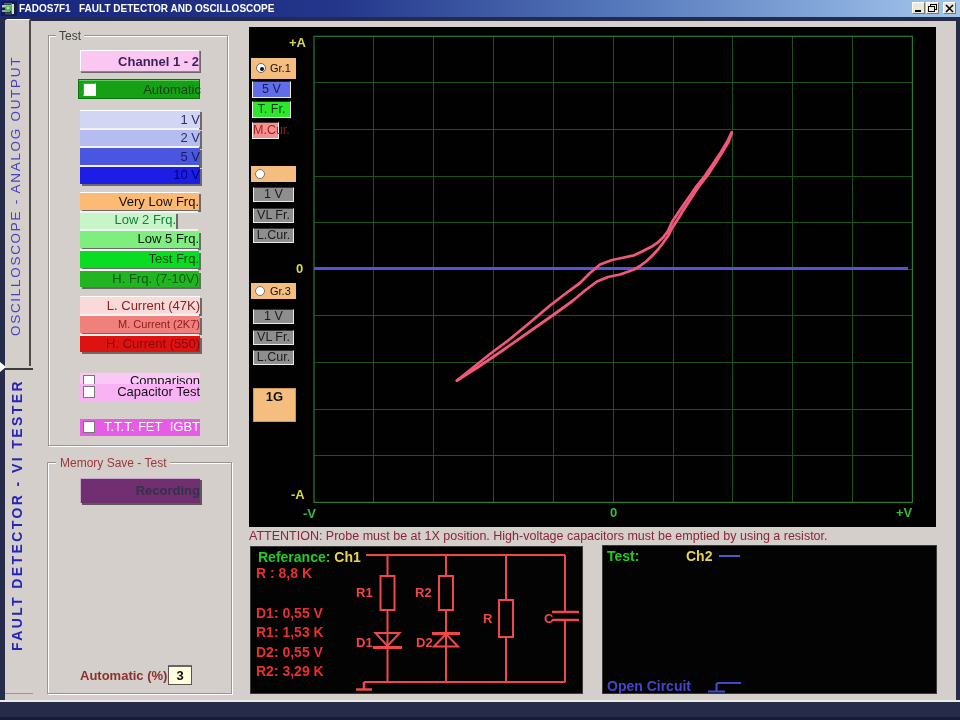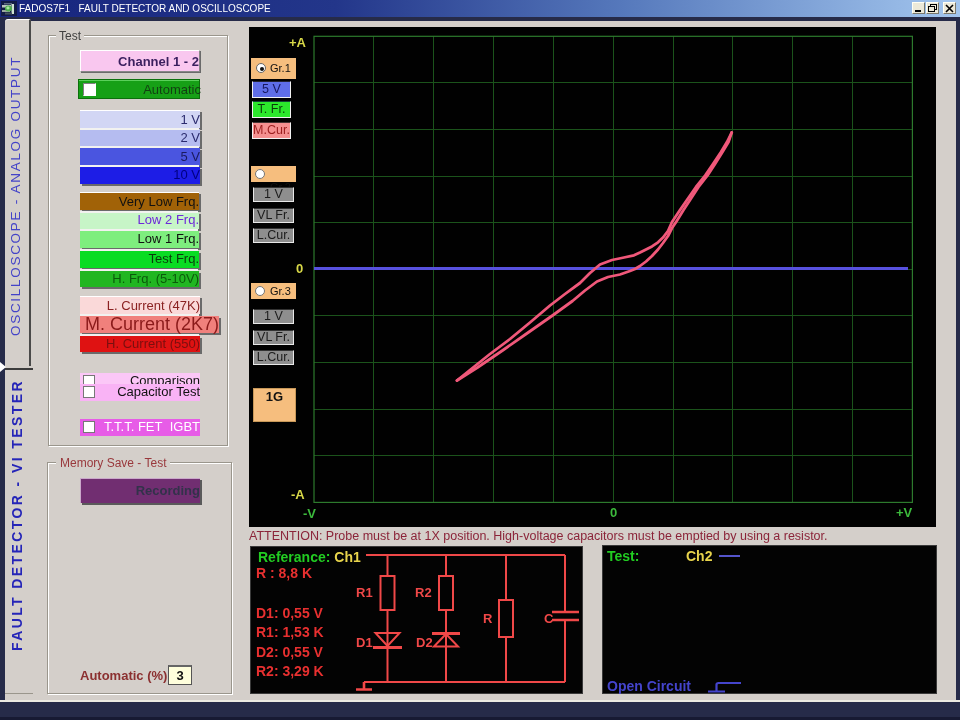--- a/index.html
+++ b/index.html
@@ -2,21 +2,21 @@
 <html><head>
 <meta charset="utf-8">
 <style>
 * { margin:0; padding:0; box-sizing:border-box; }
 html,body { width:960px; height:720px; overflow:hidden; }
 body { font-family:"Liberation Sans", sans-serif; background:#d4cfca; position:relative; }
 .abs { position:absolute; }
 
 #titlebar { left:0; top:0; width:960px; height:17px;
   background:linear-gradient(to right,#17257e 0%, #23368a 35%, #5679bc 65%, #a3c6ee 100%); }
-#title-text { left:19px; top:3px; color:#fff; font-size:10px; font-weight:normal; white-space:pre; }
+#title-text { left:19px; top:3px; color:#fff; font-size:10px; font-weight:bold; white-space:pre; }
 .winbtn { top:2px; width:13px; height:12px; background:#ece9d8; border:1px solid #fffff4;
   border-right-color:#7a786c; border-bottom-color:#7a786c; }
 
 .navy { background:#262b49; }
 
 .tab { background:#d4cfca; }
 .vtext { writing-mode:vertical-rl; transform:rotate(180deg); white-space:nowrap; }
 
 .groupbox { border:1px solid #9a968c; box-shadow:1px 1px 0 #fff inset, 1px 1px 0 #fff; }
 
@@ -73,28 +73,28 @@
 <div class="btn" style="left:78px;top:79px;width:122px;height:20px;background:#16a016;border:1px solid #0c700c;box-shadow:0 1px 0 #5ad05a inset">
   <div class="abs" style="left:4px;top:3px;width:13px;height:13px;background:#fff;border:1px solid #808080;border-bottom-color:#fff;border-right-color:#fff"></div>
   <div class="abs" style="left:0;width:122px;top:2px;font-size:13px;color:#123f12;font-weight:normal">Automatic</div>
 </div>
 
 <div class="btn" style="left:80px;top:110px;width:120px;height:18px;background:#d2d6f4;border-top:1px solid #fff;box-shadow:2px 2px 0 #6a6a6a;font-size:13px;color:#2b2b6e;line-height:17px">1 V</div>
 <div class="btn" style="left:80px;top:129px;width:120px;height:18px;background:#b5bcf0;box-shadow:2px 2px 0 #6a6a6a;font-size:13px;color:#2b2b6e;line-height:17px">2 V</div>
 <div class="btn" style="left:80px;top:148px;width:120px;height:18px;background:#4a55e0;box-shadow:2px 2px 0 #6a6a6a;font-size:13px;color:#1a1a5e;line-height:17px">5 V</div>
 <div class="btn" style="left:80px;top:167px;width:120px;height:17px;background:#1d1de6;box-shadow:2px 2px 0 #6a6a6a;font-size:13px;color:#000080;line-height:16px">10 V</div>
 
-<div class="btn" style="left:80px;top:192px;width:119px;height:18px;background:#a16207;border-top:1px solid #fff;box-shadow:2px 2px 0 #6a6a6a;font-size:13px;color:#111;line-height:17px">Very Low Frq.</div>
-<div class="btn" style="left:80px;top:212px;width:119px;height:17px;background:#c7f5c7;box-shadow:2px 2px 0 #6a6a6a;font-size:13px;color:#6d28d9;line-height:16px">Low 2 Frq.</div>
-<div class="btn" style="left:80px;top:231px;width:119px;height:17px;background:#7eee7e;box-shadow:2px 2px 0 #6a6a6a;font-size:13px;color:#111;line-height:16px">Low 1 Frq.</div>
+<div class="btn" style="left:80px;top:192px;width:119px;height:18px;background:#fdba74;border-top:1px solid #fff;box-shadow:2px 2px 0 #6a6a6a;font-size:13px;color:#111;line-height:17px">Very Low Frq.</div>
+<div class="btn" style="left:80px;top:212px;width:96px;height:17px;background:#c7f5c7;box-shadow:2px 2px 0 #6a6a6a;font-size:13px;color:#15803d;line-height:16px">Low 2 Frq.</div>
+<div class="btn" style="left:80px;top:231px;width:119px;height:17px;background:#7eee7e;box-shadow:2px 2px 0 #6a6a6a;font-size:13px;color:#111;line-height:16px">Low 5 Frq.</div>
 <div class="btn" style="left:80px;top:251px;width:119px;height:17px;background:#09dc23;box-shadow:2px 2px 0 #6a6a6a;font-size:13px;color:#0a3a0a;line-height:16px">Test Frq.</div>
-<div class="btn" style="left:80px;top:271px;width:119px;height:16px;background:#21b621;box-shadow:2px 2px 0 #6a6a6a;font-size:13px;color:#0a5a0a;line-height:15px">H. Frq. (5-10V)</div>
+<div class="btn" style="left:80px;top:271px;width:119px;height:16px;background:#21b621;box-shadow:2px 2px 0 #6a6a6a;font-size:13px;color:#0a5a0a;line-height:15px">H. Frq. (7-10V)</div>
 
 <div class="btn" style="left:80px;top:296px;width:120px;height:18px;background:#fad9d9;border-top:1px solid #fff;box-shadow:2px 2px 0 #6a6a6a;font-size:13px;color:#8b2222;line-height:17px">L. Current (47K)</div>
-<div class="btn" style="left:80px;top:316px;width:139px;height:17px;background:#f0807c;box-shadow:2px 2px 0 #6a6a6a;font-size:18px;color:#8b1a1a;line-height:16px">M. Current (2K7)</div>
+<div class="btn" style="left:80px;top:316px;width:120px;height:17px;background:#f0807c;box-shadow:2px 2px 0 #6a6a6a;font-size:11px;color:#8b1a1a;line-height:16px">M. Current (2K7)</div>
 <div class="btn" style="left:80px;top:336px;width:120px;height:16px;background:#df1212;box-shadow:2px 2px 0 #6a6a6a;font-size:13px;color:#7b0f0f;line-height:15px">H. Current (550)</div>
 
 <div class="abs" style="left:80px;top:127.5px;width:119px;height:2px;background:#f2f2f0"></div>
 <div class="abs" style="left:80px;top:146px;width:119px;height:2px;background:#f2f2f0"></div>
 <div class="abs" style="left:80px;top:164.5px;width:119px;height:2px;background:#f2f2f0"></div>
 <div class="abs" style="left:80px;top:210.5px;width:118px;height:2px;background:#f2f2f0"></div>
 <div class="abs" style="left:80px;top:229px;width:118px;height:2px;background:#f2f2f0"></div>
 <div class="abs" style="left:80px;top:248.5px;width:118px;height:2px;background:#f2f2f0"></div>
 <div class="abs" style="left:80px;top:269px;width:118px;height:2px;background:#f2f2f0"></div>
 <div class="abs" style="left:80px;top:314px;width:119px;height:2px;background:#f2f2f0"></div>
@@ -150,21 +150,21 @@
 <div class="abs" style="left:610px;top:505px;font-size:13px;font-weight:bold;color:#3cb93c">0</div>
 <div class="abs" style="left:896px;top:505px;font-size:13px;font-weight:bold;color:#3cb93c">+V</div>
 
 <div class="abs" style="left:251px;top:58px;width:45px;height:21px;background:#f6be7e">
   <div class="abs" style="left:5px;top:5px;width:10px;height:10px;border-radius:50%;background:#fff;border:1px solid #666"></div>
   <div class="abs" style="left:9px;top:9px;width:4px;height:4px;border-radius:50%;background:#111"></div>
   <div class="abs" style="left:19px;top:4px;font-size:11px;color:#111">Gr.1</div>
 </div>
 <div class="abs" style="left:252px;top:81px;width:39px;height:17px;background:#5f6ee8;border:1px solid #f2f2f2;border-top-color:#223;text-align:center;font-size:12.5px;color:#181860;line-height:14px">5 V</div>
 <div class="abs" style="left:252px;top:101px;width:39px;height:17px;background:#2ce82c;border:1px solid #f2f2f2;border-top-color:#143;text-align:center;font-size:12.5px;color:#0a3c0a;line-height:14px">T. Fr.</div>
-<div class="abs" style="left:252px;top:122px;width:39px;height:17px;background:#f59090;border:1px solid #f2f2f2;border-top-color:#433;text-align:center;font-size:12.5px;color:#9c1f1f;line-height:14px">M.Cur.</div>
+<div class="abs" style="left:252px;top:122px;width:27px;height:17px;background:#f59090;border:1px solid #f2f2f2;border-top-color:#433;text-align:center;font-size:12.5px;color:#9c1f1f;line-height:14px">M.Cur.</div>
 
 <div class="abs" style="left:251px;top:166px;width:45px;height:16px;background:#f6be7e">
   <div class="abs" style="left:4px;top:3px;width:10px;height:10px;border-radius:50%;background:#fff;border:1px solid #777"></div>
   <div class="abs" style="left:19px;top:15px;font-size:11px;color:#111">Gr.2</div>
 </div>
 <div class="abs" style="left:253px;top:187px;width:41px;height:15px;background:#8e8e8e;border:1px solid #e8e8e8;border-top-color:#333;text-align:center;font-size:12.5px;color:#1c1c1c;line-height:13px">1 V</div>
 <div class="abs" style="left:253px;top:208px;width:41px;height:15px;background:#8e8e8e;border:1px solid #e8e8e8;border-top-color:#333;text-align:center;font-size:12.5px;color:#1c1c1c;line-height:13px">VL Fr.</div>
 <div class="abs" style="left:253px;top:228px;width:41px;height:15px;background:#8e8e8e;border:1px solid #e8e8e8;border-top-color:#333;text-align:center;font-size:12.5px;color:#1c1c1c;line-height:13px">L.Cur.</div>
 
 <div class="abs" style="left:251px;top:283px;width:45px;height:16px;background:#f6be7e">

